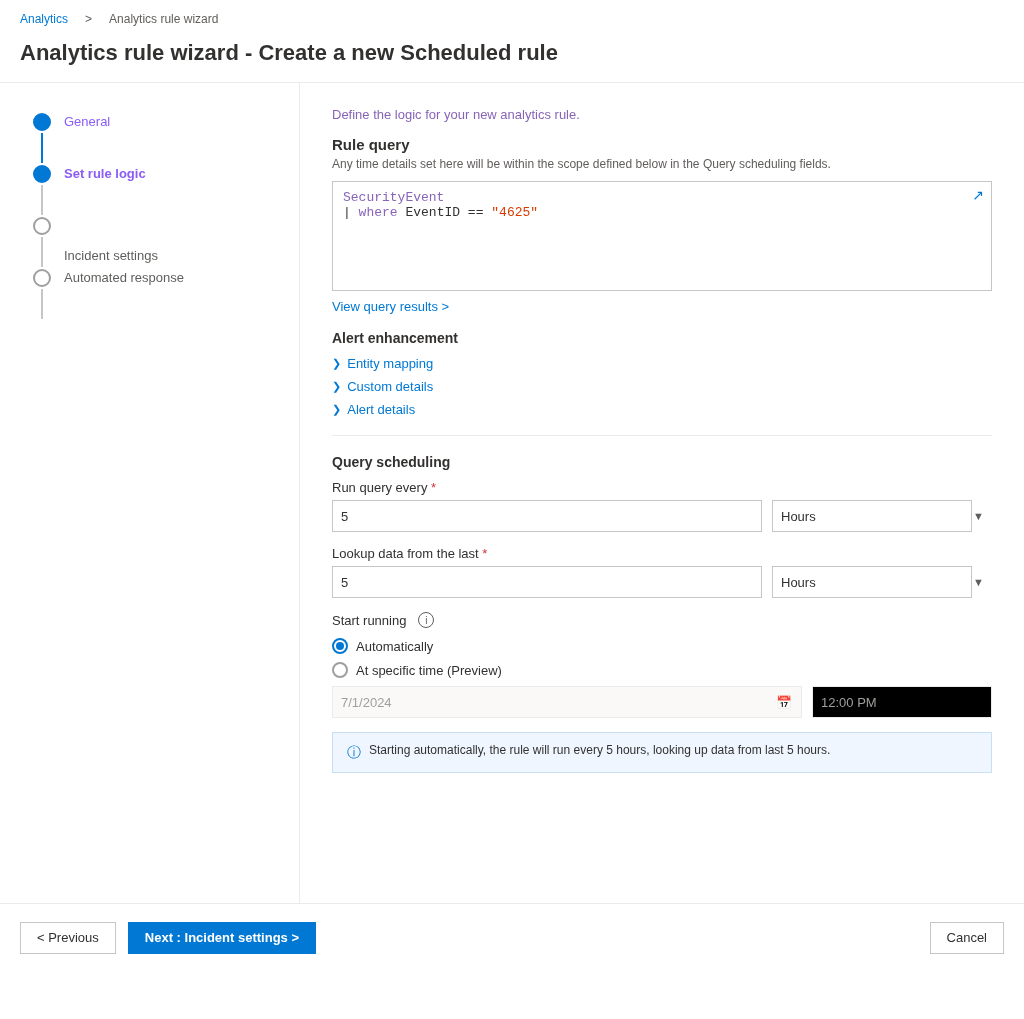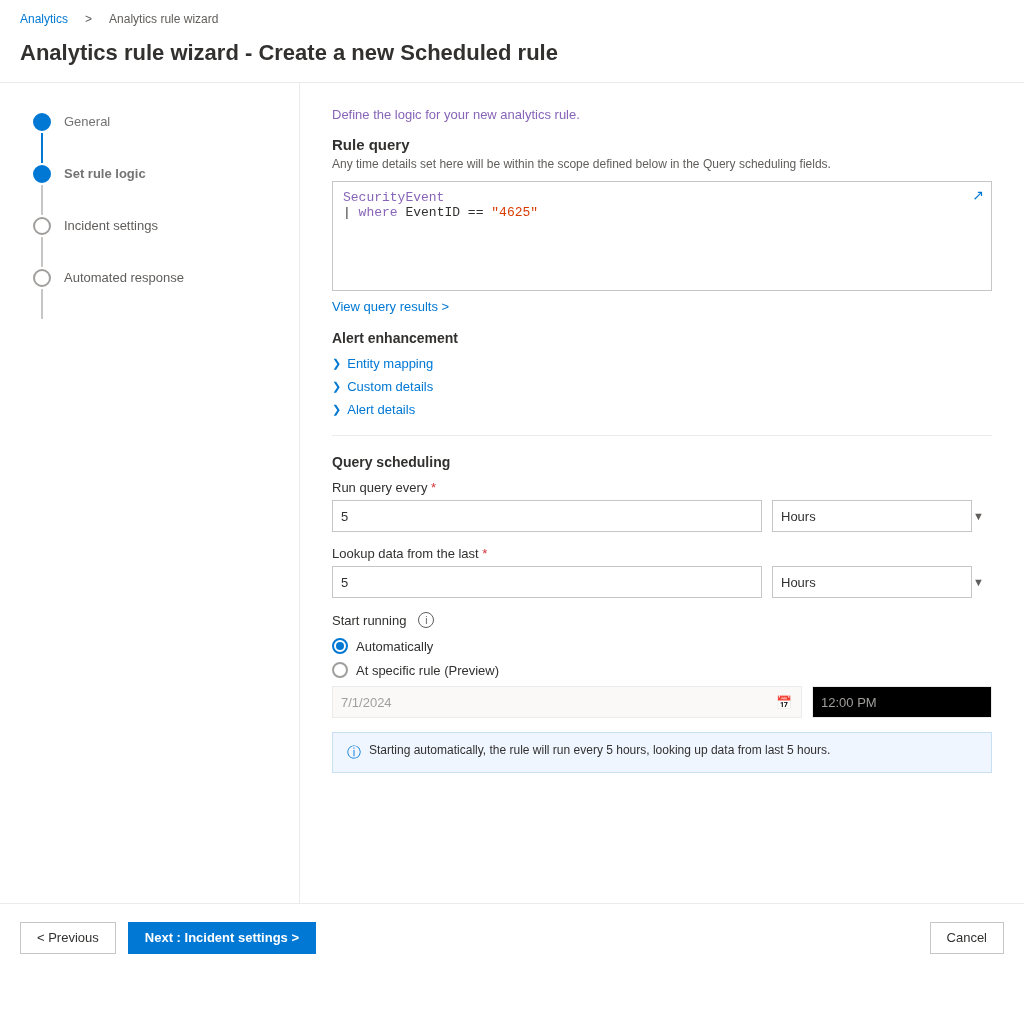--- a/index.html
+++ b/index.html
@@ -66,21 +66,21 @@
     .step-line {
       width: 2px;
       height: 30px;
       background: #0078d4;
       margin: 2px 0;
     }
     .step-line.gray { background: #c8c6c4; }
     .step-label {
       padding: 0 0 0 10px;
       font-size: 13px;
-      color: #737373;
+      color: #8b5cf6;
       padding-top: 1px;
     }
     .step-label.bold { font-weight: 700; }
     .step-label.gray { color: #605e5c; }
 
     
     .content-area {
       flex: 1;
       overflow-y: auto;
       padding: 24px 32px 20px 32px;
@@ -364,21 +364,21 @@
         <div class="step-line gray"></div>
       </div>
       <div class="step-label bold" style="padding-top:1px;">Set rule logic</div>
     </div>
 
     <div class="wizard-step">
       <div class="step-indicator-col">
         <div class="step-circle empty"></div>
         <div class="step-line gray"></div>
       </div>
-      <div class="step-label gray" style="padding-top:1px;">Incident settings</div>
+      <div class="step-label gray" style="padding-top:1px;margin-top:30px;">Incident settings</div>
     </div>
 
     <div class="wizard-step">
       <div class="step-indicator-col">
         <div class="step-circle empty"></div>
         <div class="step-line gray"></div>
       </div>
       <div class="step-label gray" style="padding-top:1px;">Automated response</div>
     </div>
 
@@ -459,21 +459,21 @@
       <span>Start running</span>
       <span class="info-circle">i</span>
     </div>
 
     <div class="radio-row">
       <div class="radio-btn selected"></div>
       <span>Automatically</span>
     </div>
     <div class="radio-row">
       <div class="radio-btn empty"></div>
-      <span>At specific rule (Preview)</span>
+      <span>At specific time (Preview)</span>
     </div>
 
     
     <div class="datetime-row">
       <div class="date-input">
         <span>7/1/2024</span>
         <span style="color:#a19f9d;">📅</span>
       </div>
       <div class="time-input">
         <span>12:00 PM</span>

